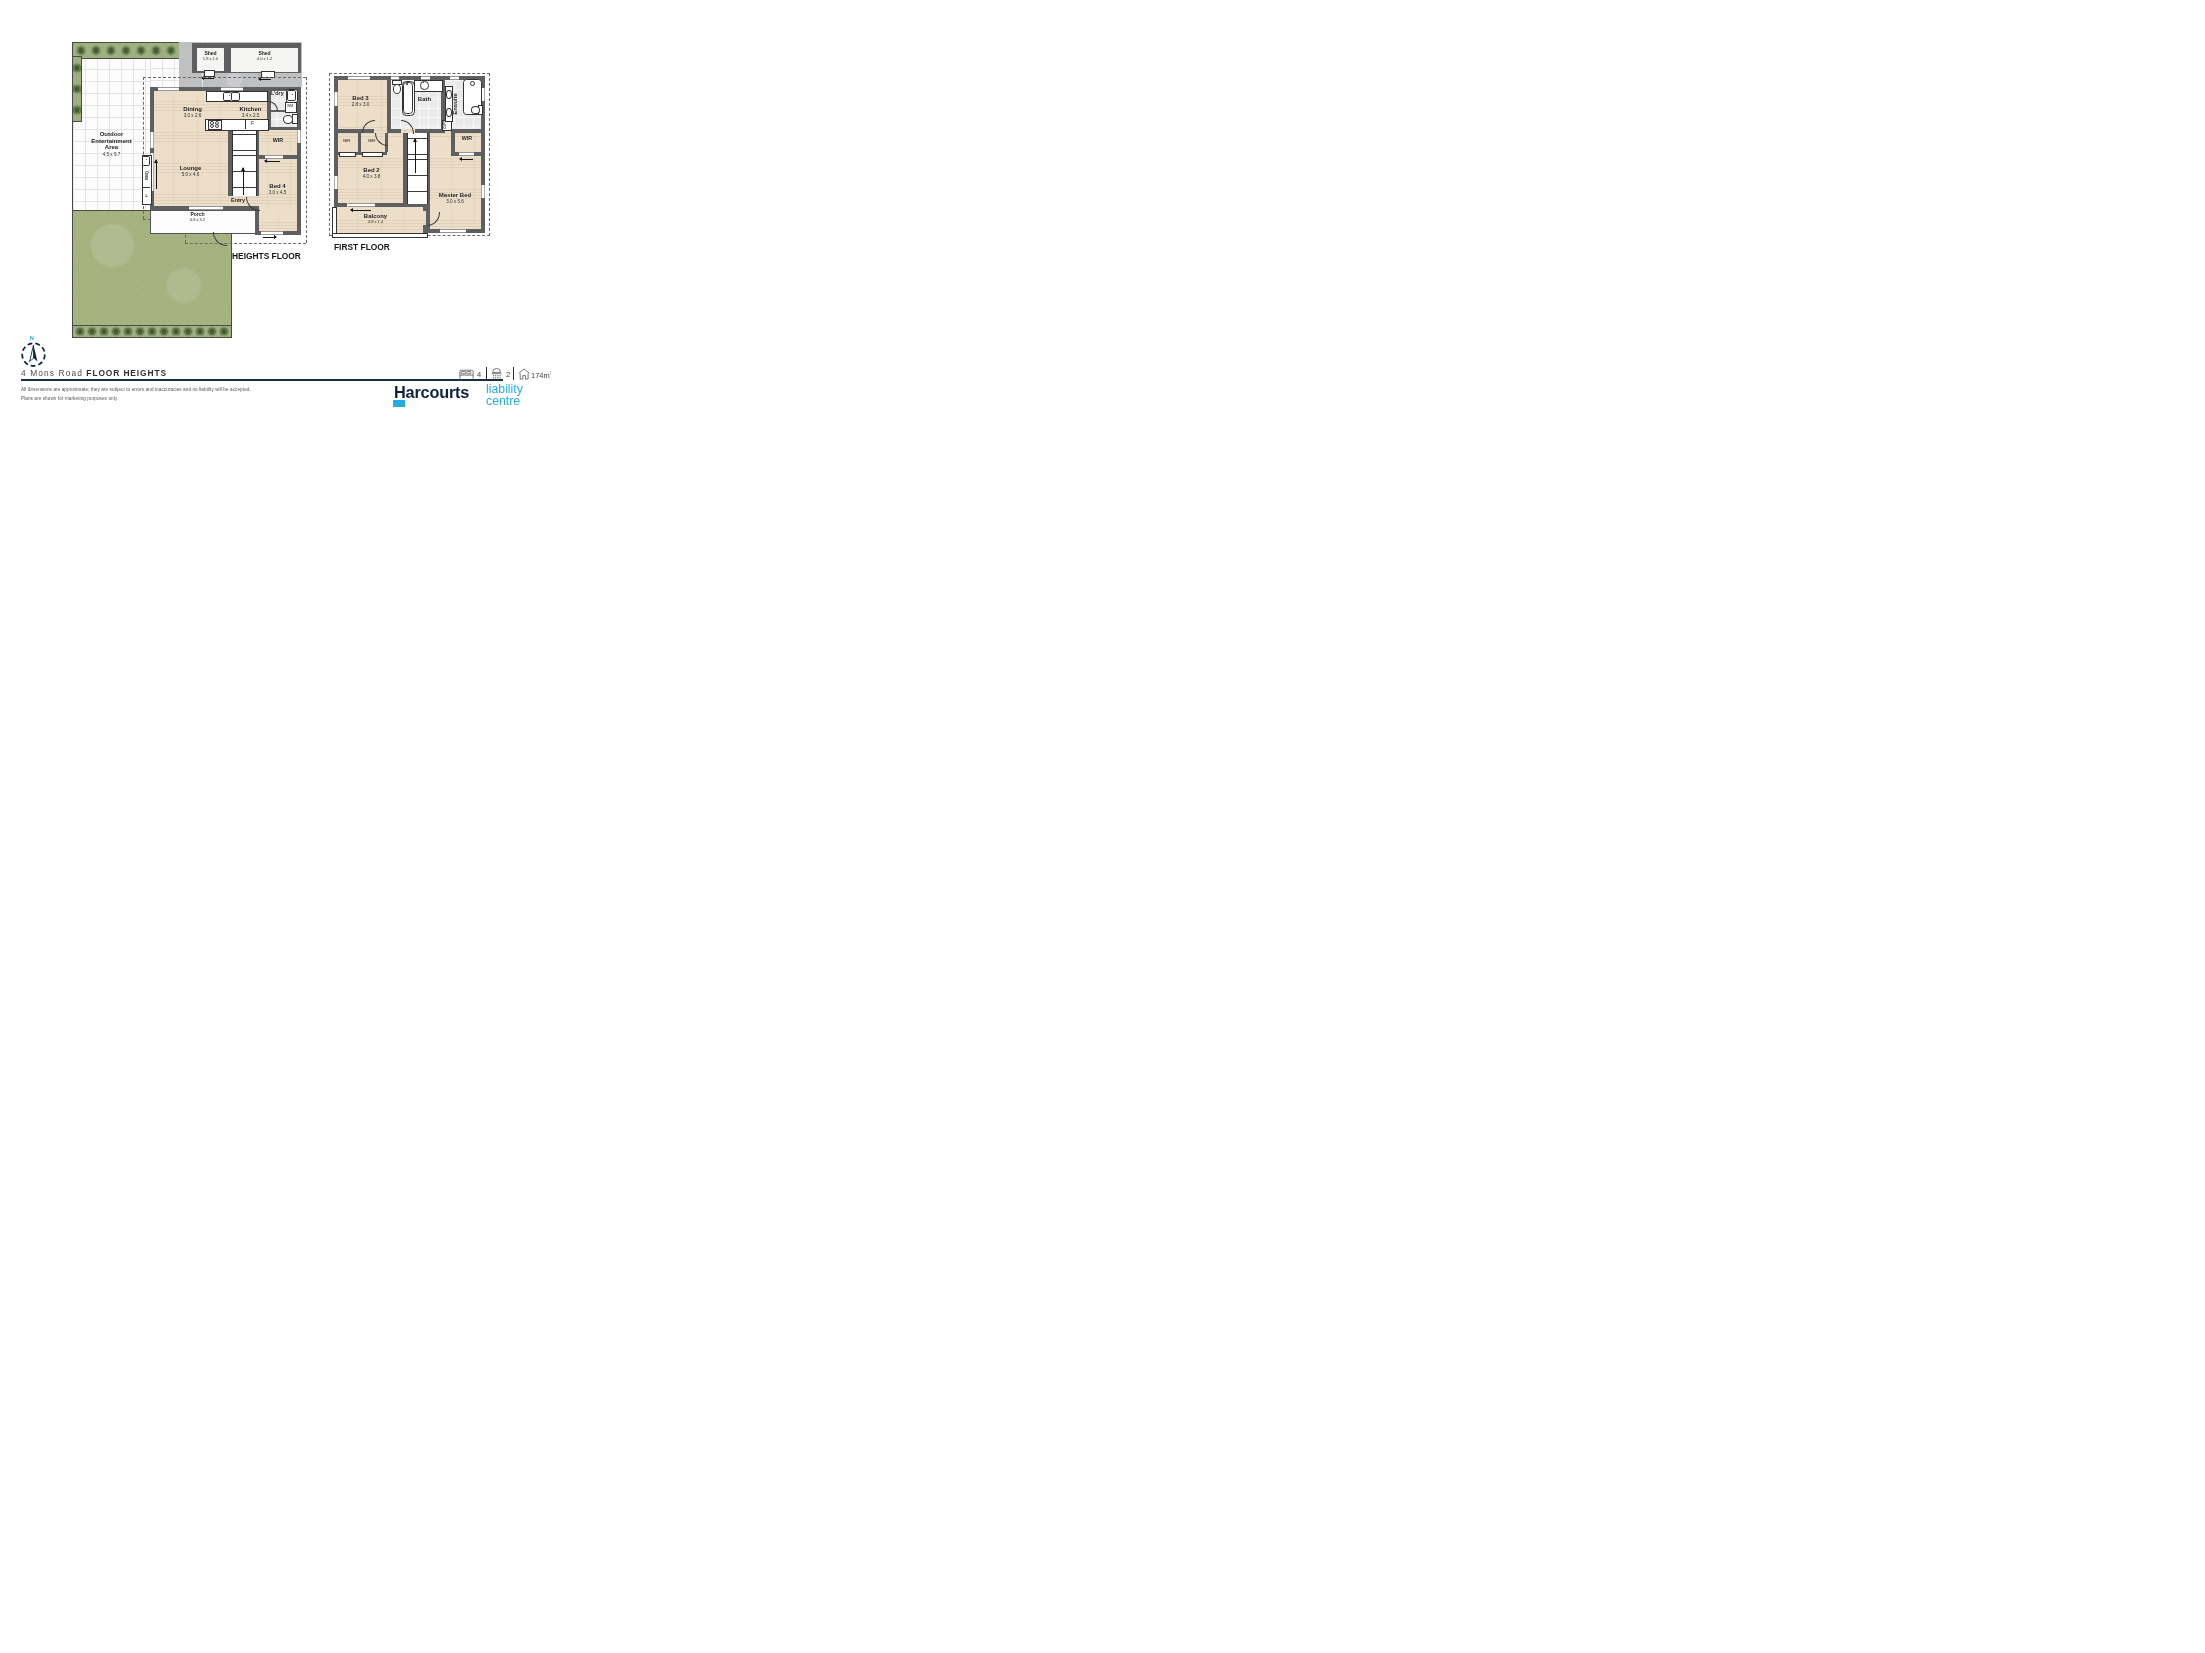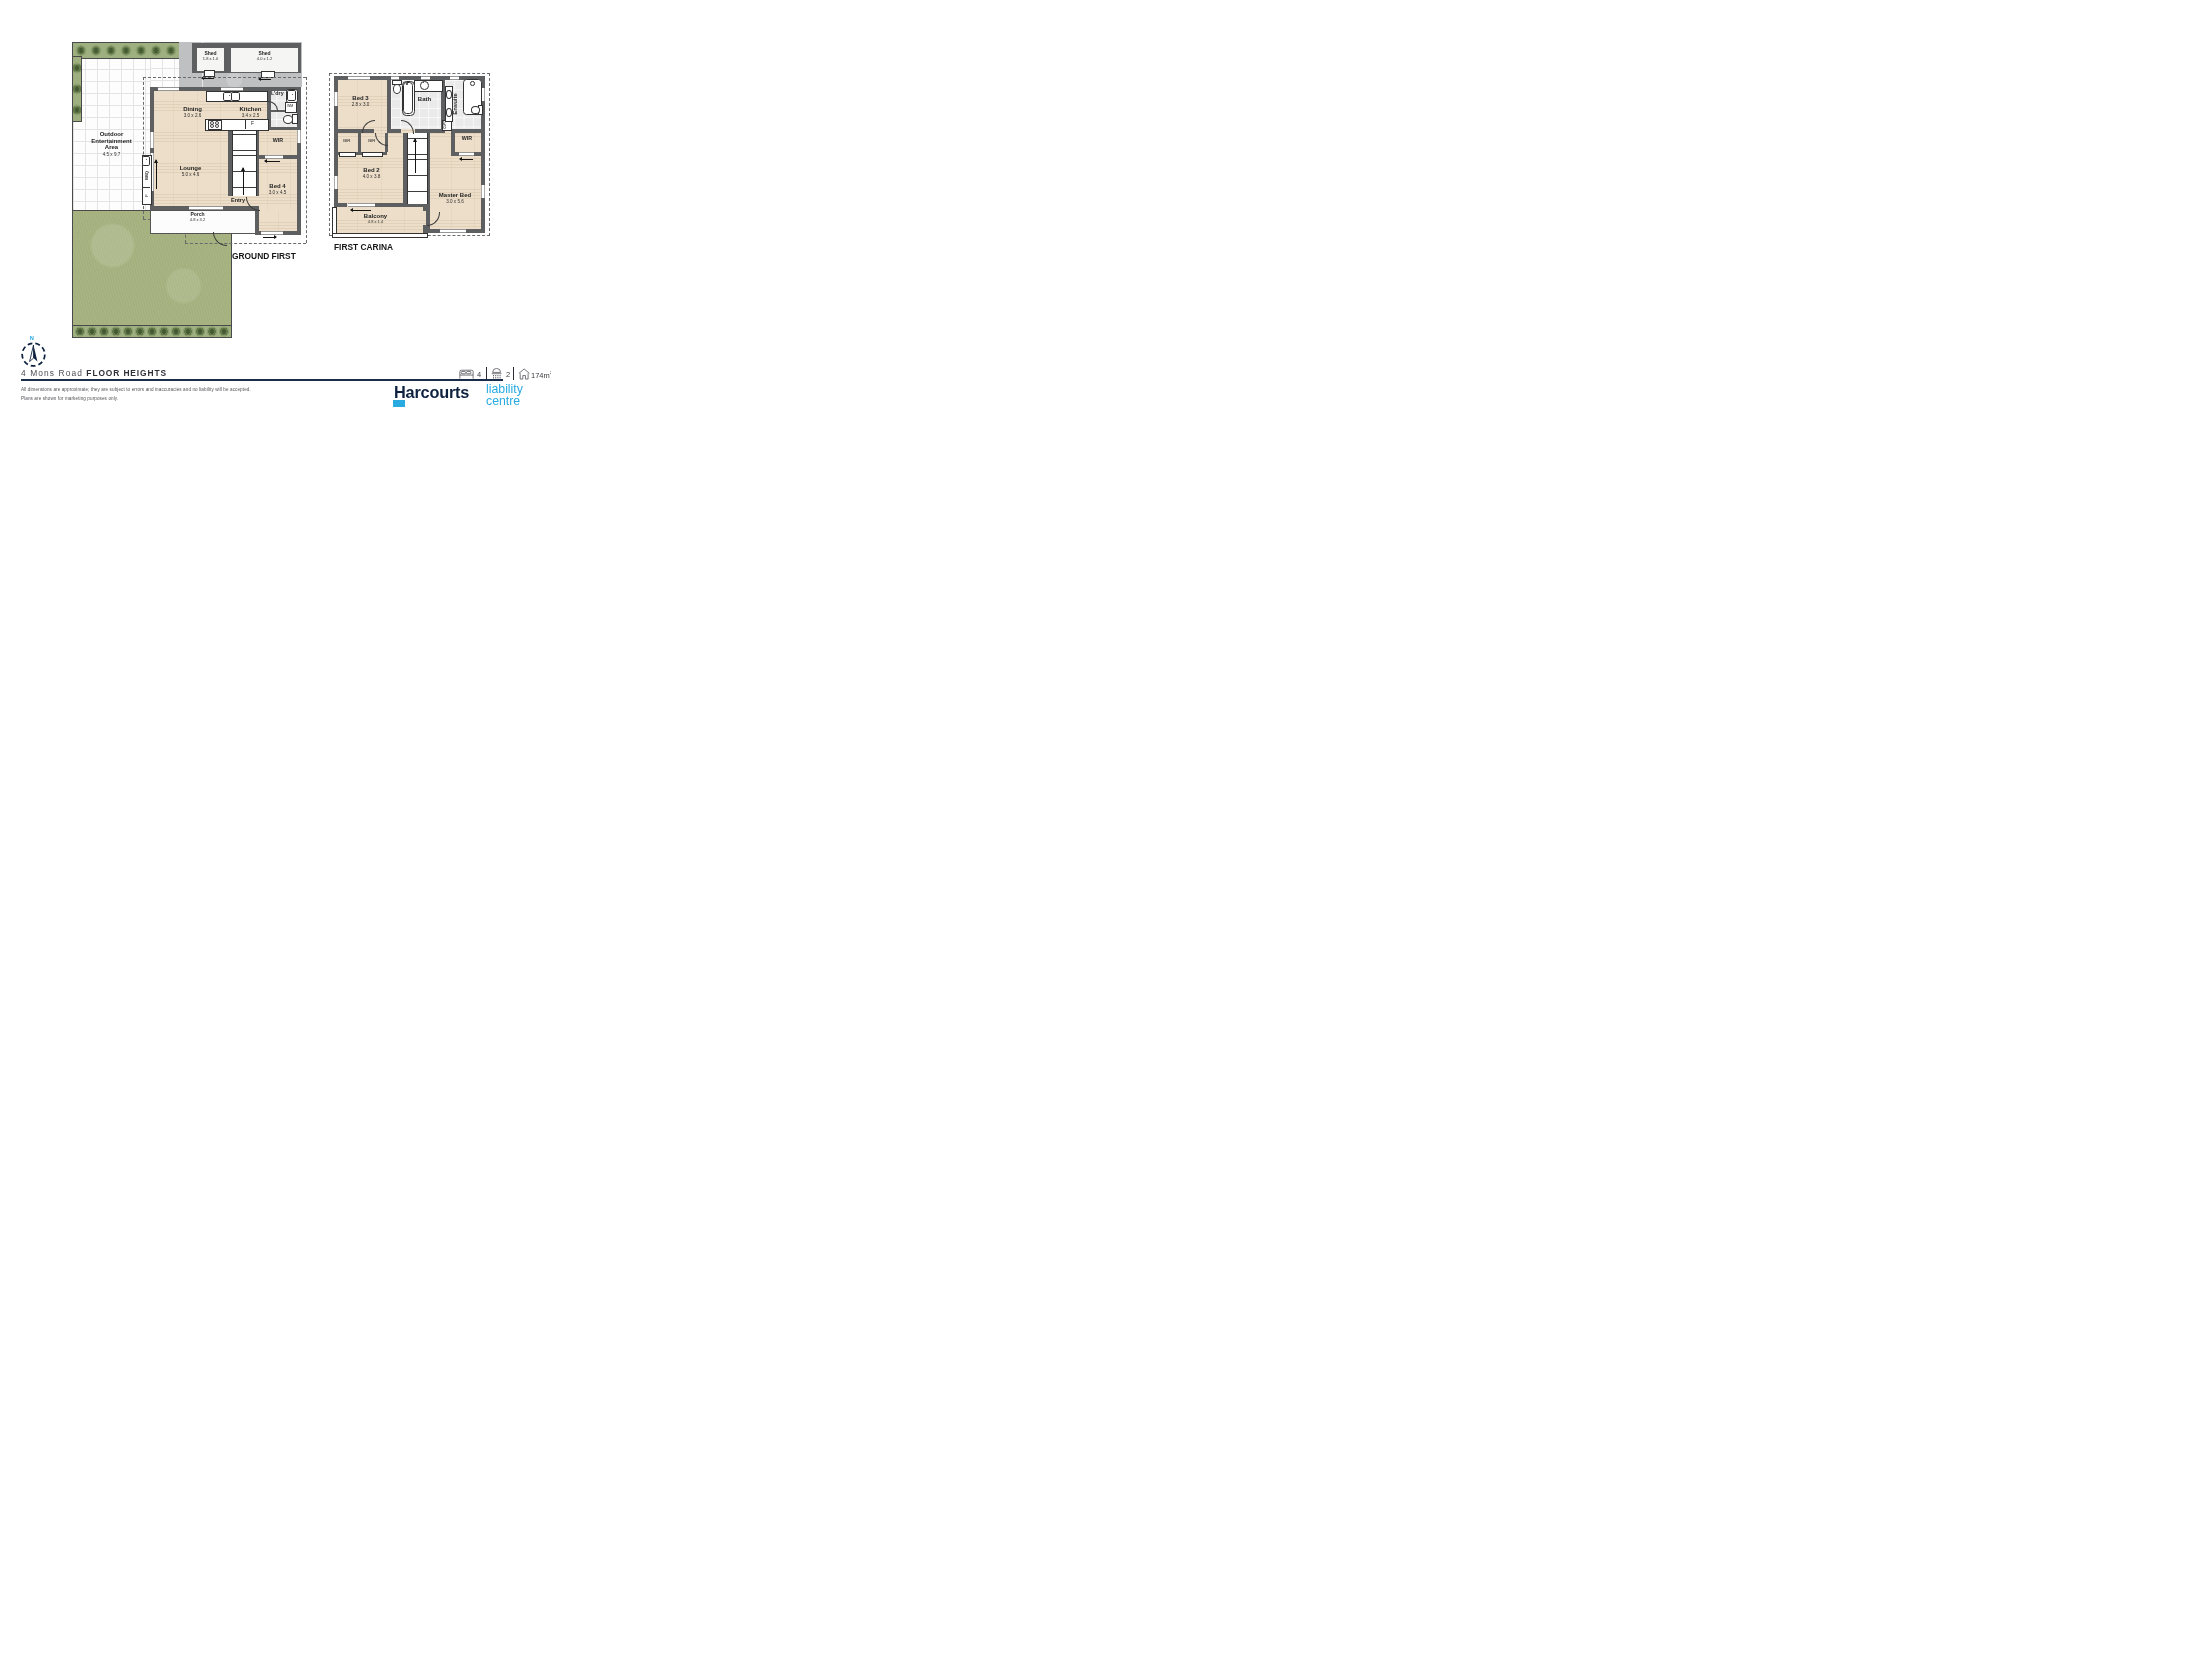--- a/index.html
+++ b/index.html
@@ -238,21 +238,21 @@
       <div class="rname" style="font-size:5.5px;">Entry</div>
     </div>
     <div class="abs room" style="left:262px;top:183px;width:31px;">
       <div class="rname">Bed 4</div>
       <div class="rdims">3.0 x 4.5</div>
     </div>
     <div class="abs room" style="left:182px;top:212px;width:31px;">
       <div class="rname" style="font-size:5px;">Porch</div>
       <div class="rdims-sm">4.8 x 3.2</div>
     </div>
-    <div class="abs floor-title" style="left:232px;top:251px;">GROUND FIRST</div>
+    <div class="abs floor-title" style="left:232px;top:251px;">HEIGHTS FLOOR</div>
   </div>
 
   
   <div class="sec">
     <div class="abs dash-box" style="left:329px;top:73px;width:159px;height:161px;"></div>
     <div class="abs wood" style="left:334px;top:76px;width:151px;height:157px;"></div>
     <div class="abs btile" style="left:391px;top:80px;width:50px;height:49px;"></div>
     <div class="abs btile" style="left:445px;top:80px;width:36px;height:49px;"></div>
 
     
@@ -355,21 +355,21 @@
       <div class="rdims">4.0 x 3.8</div>
     </div>
     <div class="abs room" style="left:433px;top:192px;width:44px;">
       <div class="rname">Master Bed</div>
       <div class="rdims">3.0 x 5.6</div>
     </div>
     <div class="abs room" style="left:358px;top:213px;width:35px;">
       <div class="rname">Balcony</div>
       <div class="rdims-sm">4.8 x 1.4</div>
     </div>
-    <div class="abs floor-title" style="left:334px;top:242px;">FIRST CARINA</div>
+    <div class="abs floor-title" style="left:334px;top:242px;">FIRST FLOOR</div>
   </div>
 
   
   <div class="abs" style="left:20px;top:335px;width:27px;height:34px;">
     <svg width="27" height="34" viewBox="0 0 62 76">
       <circle cx="31" cy="44" r="26" fill="none" stroke="#0e2240" stroke-width="4" stroke-dasharray="11 7"></circle>
       <polygon points="31,22 40,60 31,52" fill="#0e2240"></polygon>
       <polygon points="31,22 22,60 31,52" fill="#ffffff" stroke="#0e2240" stroke-width="2"></polygon>
     </svg>
     <div class="abs" style="left:9.7px;top:0;font-weight:800;font-size:5.7px;color:#29abe2;">N</div>

